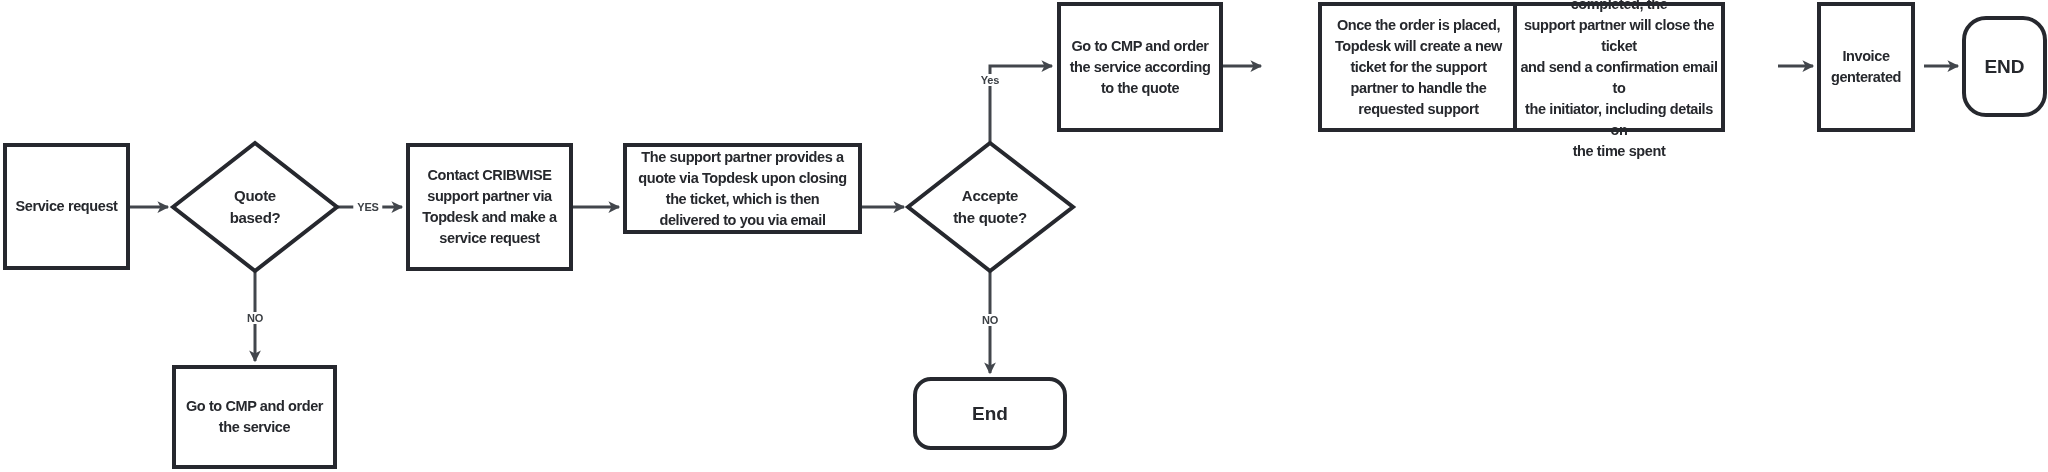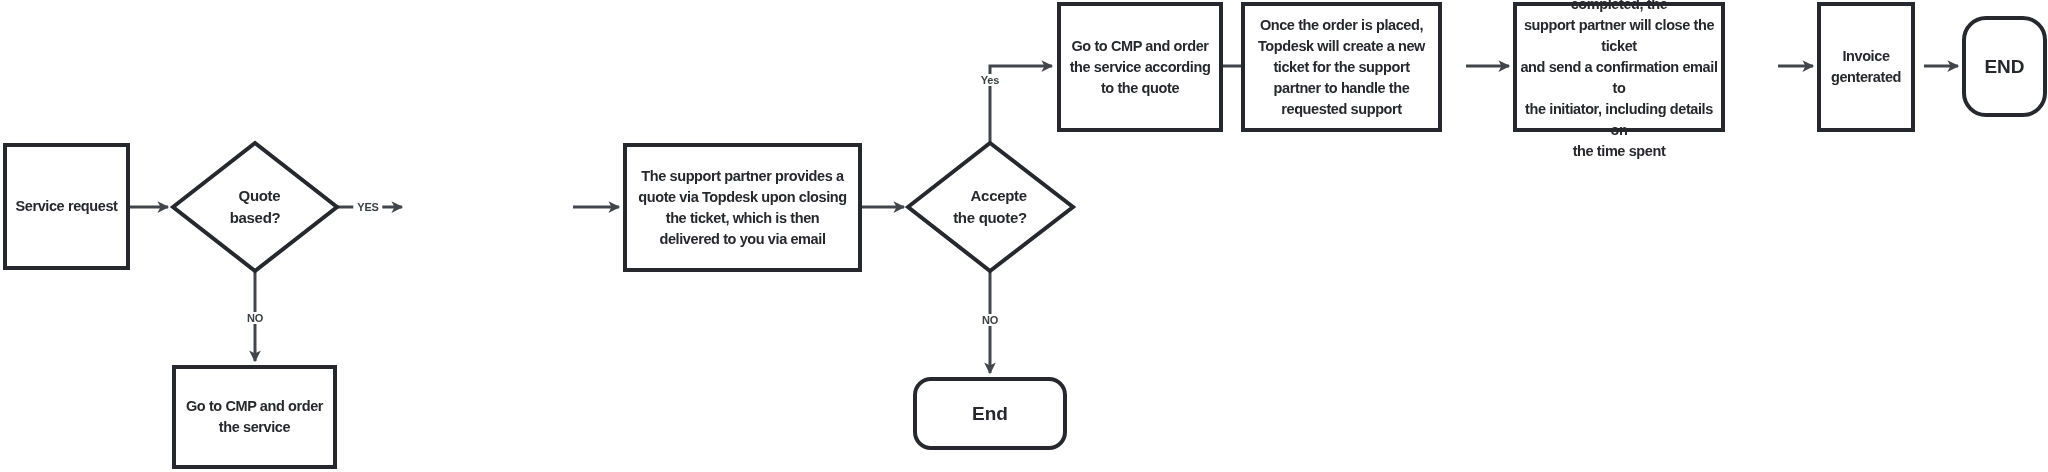--- a/index.html
+++ b/index.html
@@ -47,21 +47,21 @@
     padding: 0 2px;
   }
   .terminal .node-text {
     font-size: 19px;
     letter-spacing: 0;
   }
   .diamond-text {
     position: absolute;
     z-index: 3;
     transform: translate(-50%, -50%);
-    text-align: right;
+    text-align: center;
     white-space: pre-line;
     font-weight: 700;
     font-size: 15px;
     line-height: 22px;
     letter-spacing: -0.3px;
     color: #26282d;
   }
   .edge-label {
     position: absolute;
     z-index: 4;
@@ -103,44 +103,50 @@
     <g fill="#ffffff" stroke="#26282e" stroke-width="4" stroke-linejoin="miter">
       <polygon points="173,207 255,143 337,207 255,271"></polygon>
       <polygon points="908,207 990,143 1073,207 990,271"></polygon>
     </g>
   </svg>
 
   <div class="node" style="left:3px; top:143px; width:127px; height:127px">
     <div class="node-text">Service request</div>
   </div>
 
+  <div class="node" style="left:406px; top:143px; width:167px; height:128px">
+    <div class="node-text">Contact CRIBWISE
+support partner via
+Topdesk and make a
+service request</div>
+  </div>
 
   <div class="node" style="left:172px; top:365px; width:165px; height:104px">
     <div class="node-text">Go to CMP and order
 the service</div>
   </div>
 
-  <div class="node" style="left:623px; top:143px; width:239px; height:129px">
+  <div class="node" style="left:623px; top:143px; width:239px; height:91px">
     <div class="node-text">The support partner provides a
 quote via Topdesk upon closing
 the ticket, which is then
 delivered to you via email</div>
   </div>
 
   <div class="node" style="left:1057px; top:2px; width:166px; height:130px">
     <div class="node-text">Go to CMP and order
 the service according
 to the quote</div>
   </div>
 
   <div class="node terminal" style="left:913px; top:377px; width:154px; height:73px; border-radius:18px">
     <div class="node-text">End</div>
   </div>
 
-  <div class="node" style="left:1241px; top:2px; width:201px; height:130px">
+  <div class="node" style="left:1318px; top:2px; width:201px; height:130px">
     <div class="node-text">Once the order is placed,
 Topdesk will create a new
 ticket for the support
 partner to handle the
 requested support</div>
   </div>
 
   <div class="node" style="left:1513px; top:2px; width:212px; height:130px">
     <div class="node-text">Once the service is completed, the
 support partner will close the ticket

